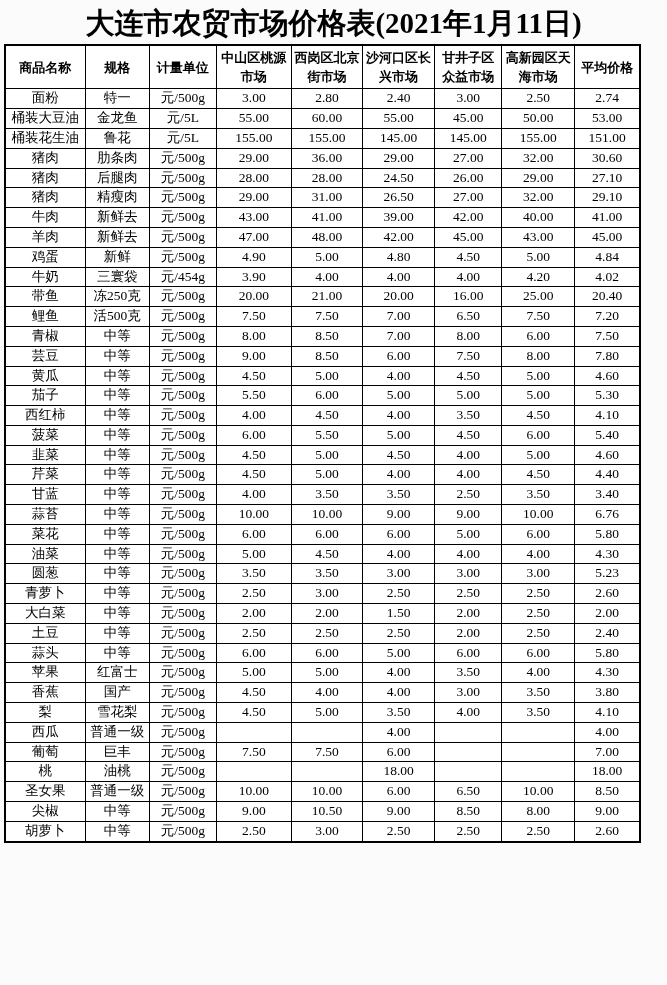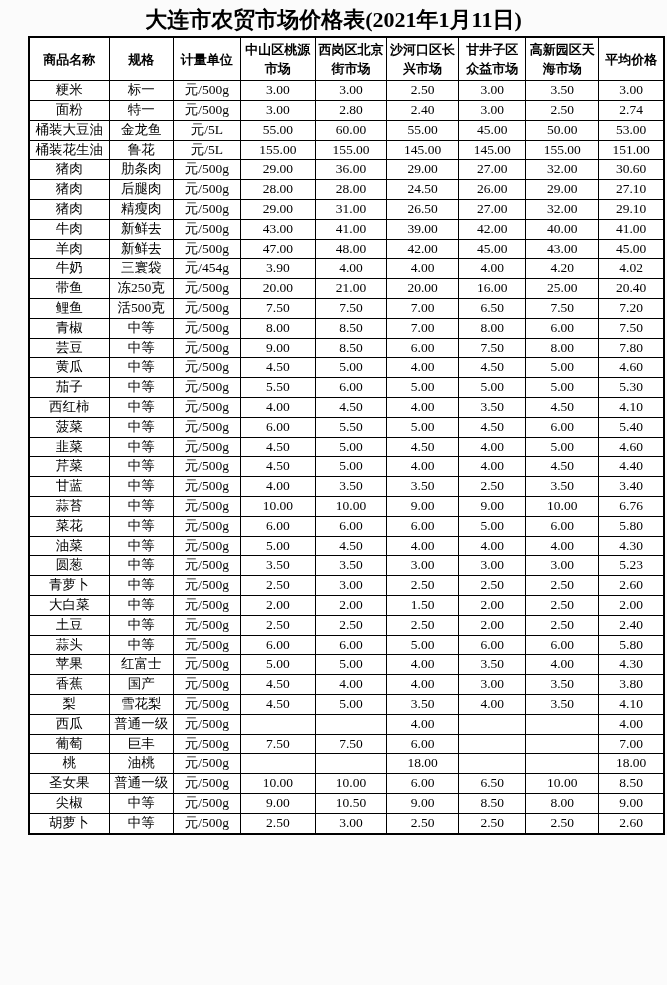--- a/index.html
+++ b/index.html
@@ -10,29 +10,29 @@
     width: 667px;
     height: 985px;
     background: #fbfbfb;
     color: #000;
     font-family: "Liberation Serif", "DejaVu Serif", serif;
     overflow: hidden;
   }
   .page-title {
     margin: 7px 0 4px 0;
     text-align: center;
-    font-size: 22px;
+    font-size: 29px;
     font-weight: bold;
     line-height: 1.15;
     white-space: nowrap;
   }
   table.price-table {
     border-collapse: collapse;
     table-layout: fixed;
-    margin-left: 28px;
+    margin-left: 4px;
     width: 637px;
     border: 2px solid #000;
     background: #fff;
   }
   .price-table th, .price-table td {
     border: 1px solid #000;
     text-align: center;
     vertical-align: middle;
     overflow: hidden;
     padding: 0 1px;
@@ -75,31 +75,20 @@
         <th>中山区桃源市场</th>
         <th>西岗区北京街市场</th>
         <th>沙河口区长兴市场</th>
         <th>甘井子区众益市场</th>
         <th>高新园区天海市场</th>
         <th>平均价格</th>
       </tr>
   </thead>
   <tbody>
       <tr>
-        <td>粳米</td>
-        <td>标一</td>
-        <td>元/500g</td>
-        <td>3.00</td>
-        <td>3.00</td>
-        <td>2.50</td>
-        <td>3.00</td>
-        <td>3.50</td>
-        <td>3.00</td>
-      </tr>
-      <tr>
         <td>面粉</td>
         <td>特一</td>
         <td>元/500g</td>
         <td>3.00</td>
         <td>2.80</td>
         <td>2.40</td>
         <td>3.00</td>
         <td>2.50</td>
         <td>2.74</td>
       </tr>
@@ -174,20 +163,31 @@
         <td>新鲜去</td>
         <td>元/500g</td>
         <td>47.00</td>
         <td>48.00</td>
         <td>42.00</td>
         <td>45.00</td>
         <td>43.00</td>
         <td>45.00</td>
       </tr>
       <tr>
+        <td>鸡蛋</td>
+        <td>新鲜</td>
+        <td>元/500g</td>
+        <td>4.90</td>
+        <td>5.00</td>
+        <td>4.80</td>
+        <td>4.50</td>
+        <td>5.00</td>
+        <td>4.84</td>
+      </tr>
+      <tr>
         <td>牛奶</td>
         <td>三寰袋</td>
         <td>元/454g</td>
         <td>3.90</td>
         <td>4.00</td>
         <td>4.00</td>
         <td>4.00</td>
         <td>4.20</td>
         <td>4.02</td>
       </tr>

